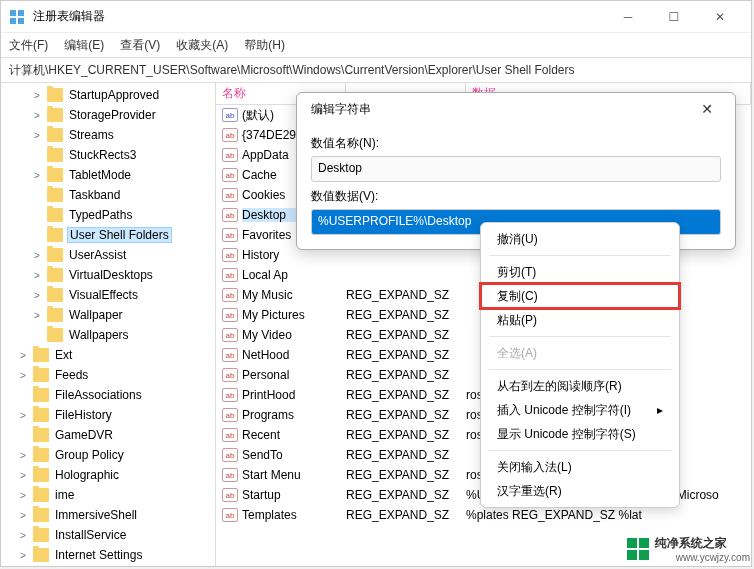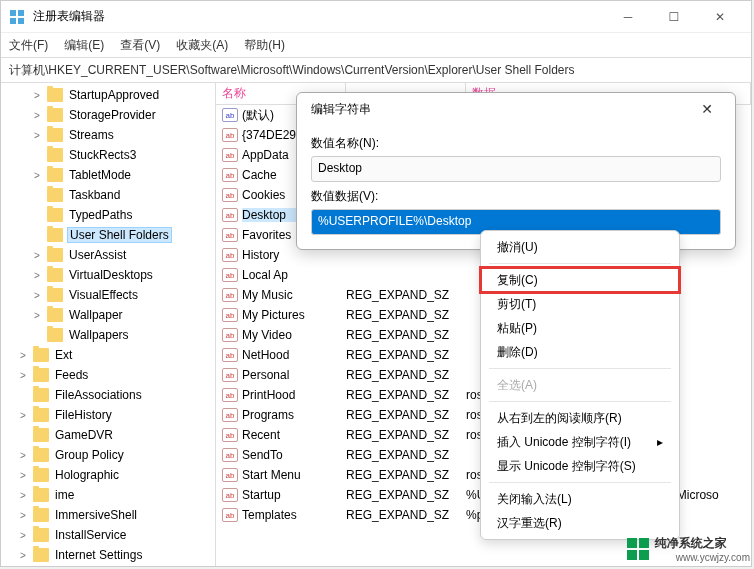--- a/index.html
+++ b/index.html
@@ -40,21 +40,21 @@
 
 .dialog { position: absolute; left: 296px; top: 92px; width: 440px; background: #fff; border: 1px solid #aaa; box-shadow: 0 4px 16px rgba(0,0,0,0.2); border-radius: 6px; }
 .dialog .dtitle { height: 32px; display: flex; align-items: center; padding: 0 12px 0 14px; }
 .dialog .dtitle .t { flex: 1; }
 .dialog .close { width: 32px; text-align: center; font-size: 14px; color: #333; }
 .dialog .body { padding: 4px 14px 14px 14px; }
 .dialog .lbl { margin: 6px 0 4px 0; }
 .dialog .field { border: 1px solid #ccc; border-radius: 3px; padding: 4px 6px; height: 26px; background: #fafafa; }
 .dialog .field.sel { background: #0078d4; color: #fff; position: relative; }
 
-.ctxmenu { position: absolute; left: 480px; top: 230px; width: 200px; background: #fff; border: 1px solid #ccc; box-shadow: 0 4px 12px rgba(0,0,0,0.15); border-radius: 6px; padding: 4px 0; z-index: 10; }
+.ctxmenu { position: absolute; left: 480px; top: 222px; width: 200px; background: #fff; border: 1px solid #ccc; box-shadow: 0 4px 12px rgba(0,0,0,0.15); border-radius: 6px; padding: 4px 0; z-index: 10; }
 .ctxmenu .item { height: 24px; padding: 0 16px; display: flex; align-items: center; }
 .ctxmenu .item.disabled { color: #aaa; }
 .ctxmenu .sep { height: 1px; background: #e5e5e5; margin: 4px 8px; }
 .ctxmenu .item.highlight { outline: 3px solid #e53935; outline-offset: -1px; }
 
 .watermark { position: absolute; right: 4px; bottom: 6px; display: flex; align-items: center; gap: 6px; font-size: 14px; font-weight: bold; color: #333; z-index: 20; padding-left: 20px; }
 .watermark .logo { width: 22px; height: 22px; display: grid; grid-template: 1fr 1fr / 1fr 1fr; gap: 2px; }
 .watermark .logo div { background: #0c9d4f; }
 .watermark .url { font-size: 10px; font-weight: normal; color: #666; display: block; margin-left: 21px; }
 </style>
@@ -358,31 +358,28 @@
     <div class="lbl">数值数据(V):</div>
     <div class="field sel">%USERPROFILE%\Desktop</div>
   </div>
 </div>
 
 <div class="ctxmenu" id="ctxmenu">
     <div class="item">
       <span>撤消(U)</span>
     </div>
     <div class="sep"></div>
+    <div class="item">
+      <span>剪切(T)</span>
+    </div>
     <div class="item highlight">
       <span>复制(C)</span>
     </div>
     <div class="item">
-      <span>剪切(T)</span>
-    </div>
-    <div class="item">
       <span>粘贴(P)</span>
-    </div>
-    <div class="item">
-      <span>删除(D)</span>
     </div>
     <div class="sep"></div>
     <div class="item disabled">
       <span>全选(A)</span>
     </div>
     <div class="sep"></div>
     <div class="item">
       <span>从右到左的阅读顺序(R)</span>
     </div>
     <div class="item">

